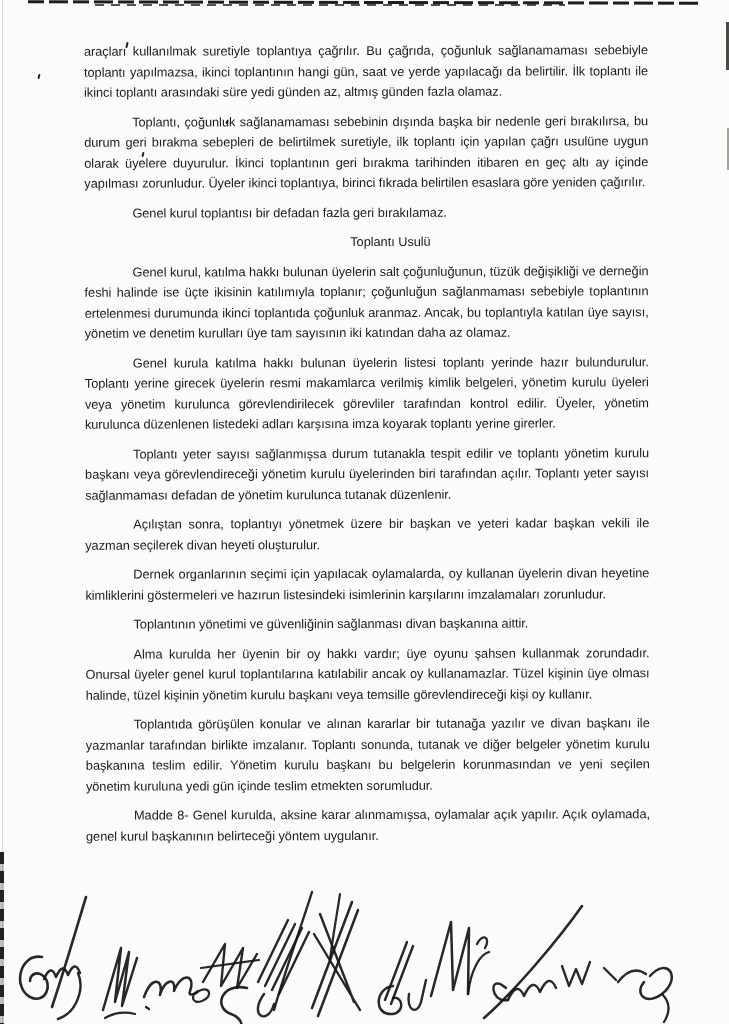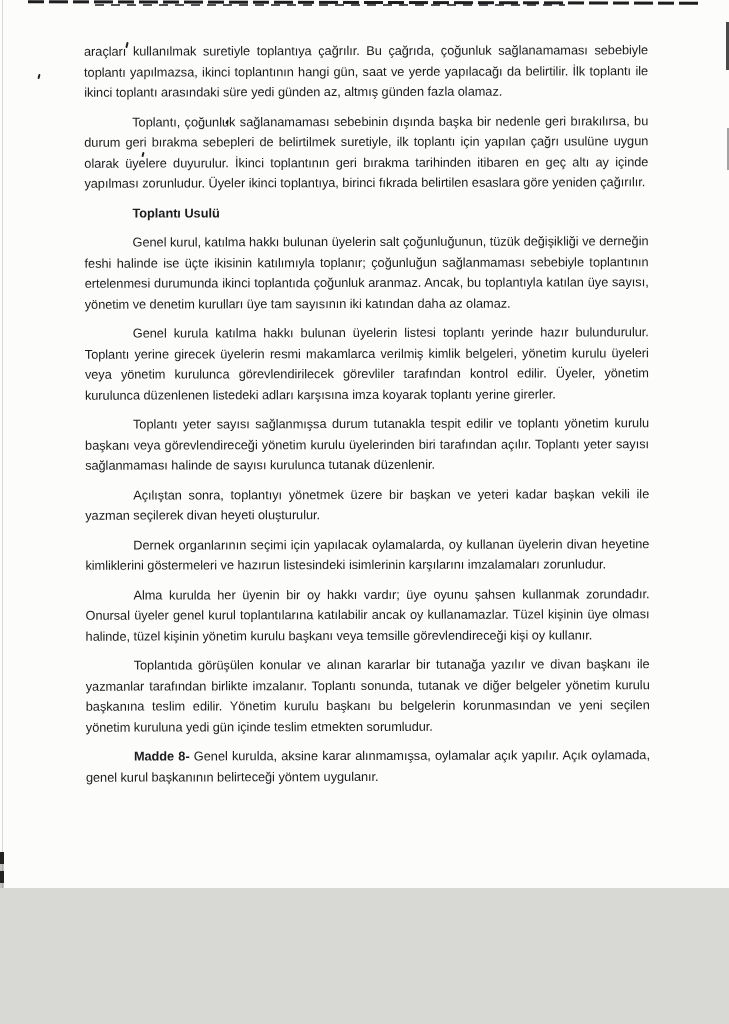--- a/index.html
+++ b/index.html
@@ -1,39 +1,39 @@
 <!DOCTYPE html>
 <html><head>
 <meta charset="utf-8">
 <style>
   html,body{margin:0;padding:0;background:#d8d8d4;}
   .page{
     position:relative;
-    width:729px;height:888px;
+    width:729px;height:1024px;
     background:#fcfcfb;
     overflow:hidden;
     font-family:"Liberation Sans",sans-serif;
     color:#1b1b1d;
   }
   
   .text-col{
     position:absolute;
     left:85px;top:41px;
     width:564px;
     transform:rotate(-0.15deg);
     font-size:12.8px;
     line-height:20.5px;
     letter-spacing:-0.05px;
     text-align:justify;
   }
   .text-col p{margin:0 0 9px 0;}
   .text-col p.paragraph{text-indent:48px;}
   .text-col p.paragraph.no-indent{text-indent:0;}
-  .text-col p.heading{font-weight:bold;text-indent:48px;text-align:left;}
-  .text-col b{font-weight:bold;}
+  .text-col p.heading{font-weight:normal;text-indent:48px;text-align:center;}
+  .text-col b{font-weight:normal;}
 
   
   .edge-top-a{
     position:absolute;top:1px;left:28px;width:672px;height:3px;
     background:repeating-linear-gradient(90deg,#1d1d1f 0 16px,transparent 16px 21px,#1d1d1f 21px 40px,transparent 40px 45px);
     transform:rotate(0.12deg);
   }
   .edge-top-b{
     position:absolute;top:4px;left:95px;width:470px;height:2px;
     background:repeating-linear-gradient(90deg,rgba(25,25,28,.75) 0 9px,transparent 9px 16px);
@@ -69,26 +69,28 @@
   <div class="edge-right-a"></div>
   <div class="edge-right-b"></div>
   <div class="speck s1"></div>
   <div class="speck s2"></div>
   <div class="speck s3"></div>
   <div class="speck s4"></div>
 
   <div class="text-col" id="doc-body">
       <p class="paragraph no-indent">araçları kullanılmak suretiyle toplantıya çağrılır. Bu çağrıda, çoğunluk sağlanamaması sebebiyle toplantı yapılmazsa, ikinci toplantının hangi gün, saat ve yerde yapılacağı da belirtilir. İlk toplantı ile ikinci toplantı arasındaki süre yedi günden az, altmış günden fazla olamaz.</p>
       <p class="paragraph">Toplantı, çoğunluk sağlanamaması sebebinin dışında başka bir nedenle geri bırakılırsa, bu durum geri bırakma sebepleri de belirtilmek suretiyle, ilk toplantı için yapılan çağrı usulüne uygun olarak üyelere duyurulur. İkinci toplantının geri bırakma tarihinden itibaren en geç altı ay içinde yapılması zorunludur. Üyeler ikinci toplantıya, birinci fıkrada belirtilen esaslara göre yeniden çağırılır.</p>
+      <p class="paragraph">Genel kurul toplantısı bir defadan fazla geri bırakılamaz.</p>
       <p class="heading">Toplantı Usulü</p>
       <p class="paragraph">Genel kurul, katılma hakkı bulunan üyelerin salt çoğunluğunun, tüzük değişikliği ve derneğin feshi halinde ise üçte ikisinin katılımıyla toplanır; çoğunluğun sağlanmaması sebebiyle toplantının ertelenmesi durumunda ikinci toplantıda çoğunluk aranmaz. Ancak, bu toplantıyla katılan üye sayısı, yönetim ve denetim kurulları üye tam sayısının iki katından daha az olamaz.</p>
       <p class="paragraph">Genel kurula katılma hakkı bulunan üyelerin listesi toplantı yerinde hazır bulundurulur. Toplantı yerine girecek üyelerin resmi makamlarca verilmiş kimlik belgeleri, yönetim kurulu üyeleri veya yönetim kurulunca görevlendirilecek görevliler tarafından kontrol edilir. Üyeler, yönetim kurulunca düzenlenen listedeki adları karşısına imza koyarak toplantı yerine girerler.</p>
-      <p class="paragraph">Toplantı yeter sayısı sağlanmışsa durum tutanakla tespit edilir ve toplantı yönetim kurulu başkanı veya görevlendireceği yönetim kurulu üyelerinden biri tarafından açılır. Toplantı yeter sayısı sağlanmaması halinde de sayısı kurulunca tutanak düzenlenir.</p>
+      <p class="paragraph">Toplantı yeter sayısı sağlanmışsa durum tutanakla tespit edilir ve toplantı yönetim kurulu başkanı veya görevlendireceği yönetim kurulu üyelerinden biri tarafından açılır. Toplantı yeter sayısı sağlanmaması defadan de yönetim kurulunca tutanak düzenlenir.</p>
       <p class="paragraph">Açılıştan sonra, toplantıyı yönetmek üzere bir başkan ve yeteri kadar başkan vekili ile yazman seçilerek divan heyeti oluşturulur.</p>
       <p class="paragraph">Dernek organlarının seçimi için yapılacak oylamalarda, oy kullanan üyelerin divan heyetine kimliklerini göstermeleri ve hazırun listesindeki isimlerinin karşılarını imzalamaları zorunludur.</p>
+      <p class="paragraph">Toplantının yönetimi ve güvenliğinin sağlanması divan başkanına aittir.</p>
       <p class="paragraph">Alma kurulda her üyenin bir oy hakkı vardır; üye oyunu şahsen kullanmak zorundadır. Onursal üyeler genel kurul toplantılarına katılabilir ancak oy kullanamazlar. Tüzel kişinin üye olması halinde, tüzel kişinin yönetim kurulu başkanı veya temsille görevlendireceği kişi oy kullanır.</p>
       <p class="paragraph">Toplantıda görüşülen konular ve alınan kararlar bir tutanağa yazılır ve divan başkanı ile yazmanlar tarafından birlikte imzalanır. Toplantı sonunda, tutanak ve diğer belgeler yönetim kurulu başkanına teslim edilir. Yönetim kurulu başkanı bu belgelerin korunmasından ve yeni seçilen yönetim kuruluna yedi gün içinde teslim etmekten sorumludur.</p>
       <p class="paragraph"><b>Madde 8-</b> Genel kurulda, aksine karar alınmamışsa, oylamalar açık yapılır. Açık oylamada, genel kurul başkanının belirteceği yöntem uygulanır.</p>
     </div>
 
   <div class="sigs">
 
     <div class="sig" style="left:8px;top:895px;">
       <svg width="100" height="130" viewBox="0 0 100 130">
         <path d="M78,2 C70,28 58,70 44,112" stroke-width="2.6"></path>

